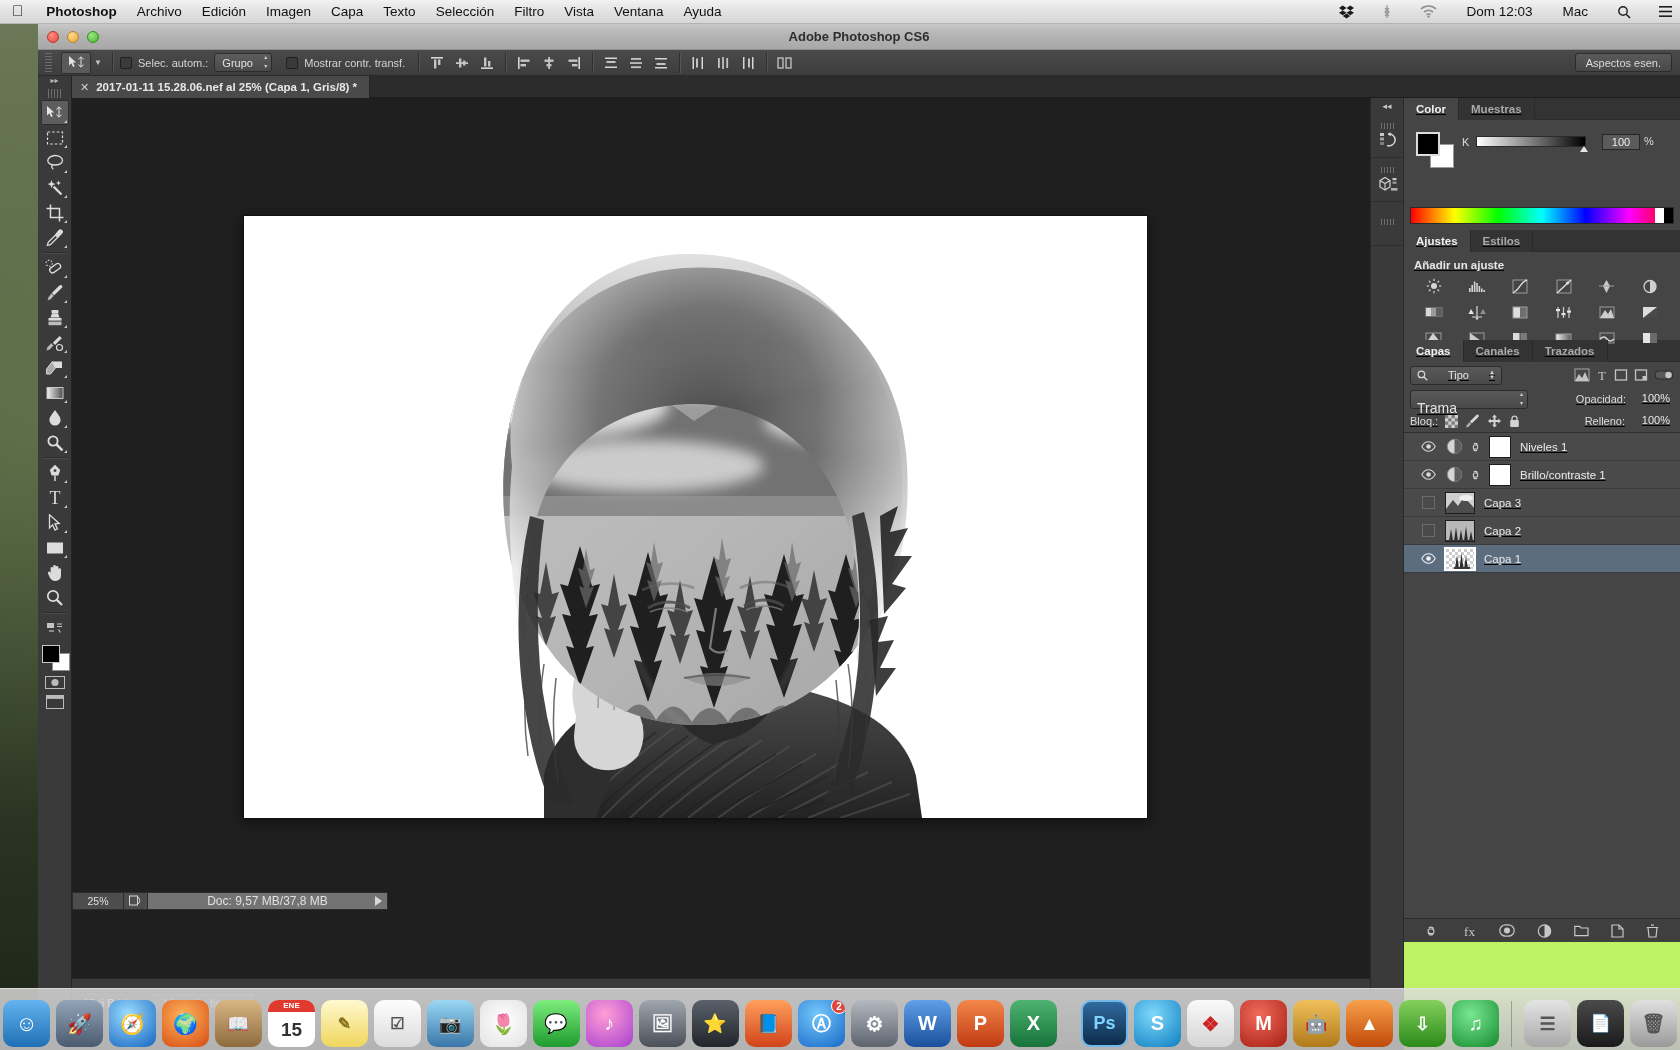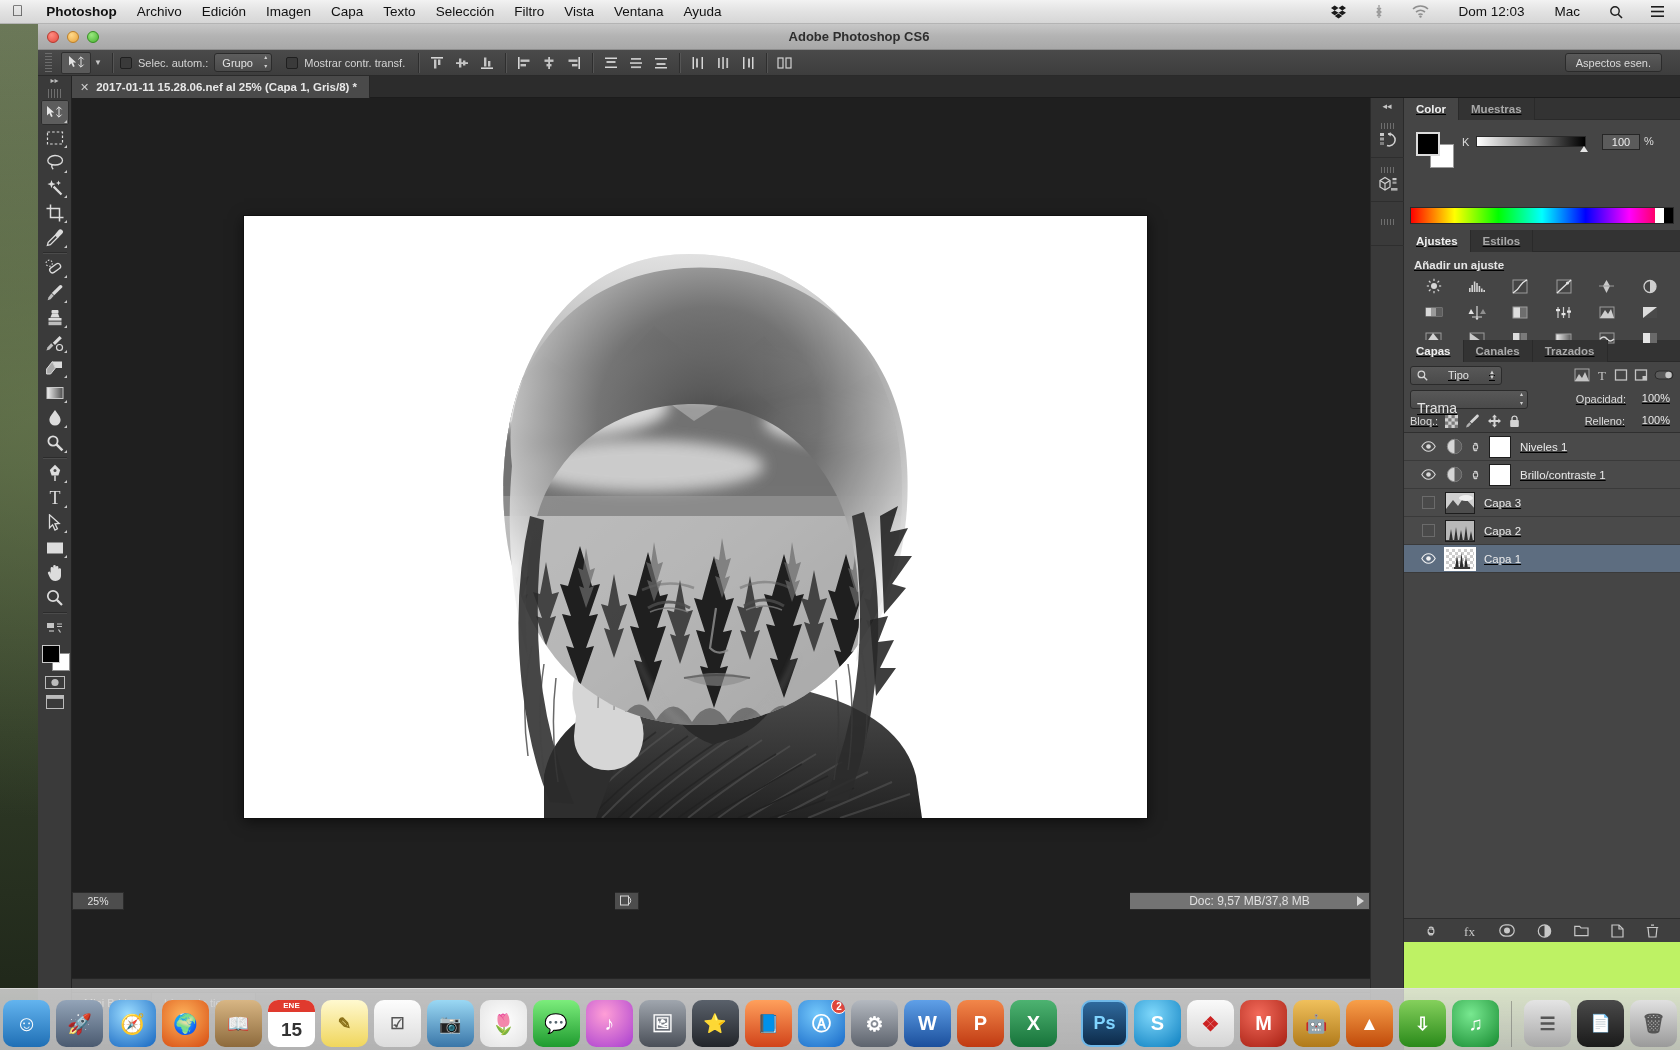--- a/index.html
+++ b/index.html
@@ -29,21 +29,21 @@
   .menubar{
     position:absolute; top:0; left:0; width:1680px; height:24px;
     background:linear-gradient(180deg,#f2f2f2 0%,#e2e2e2 50%,#d6d6d6 100%);
     border-bottom:1px solid #b4b4b4;
     display:flex; align-items:center; z-index:60;
     font-size:13.5px; color:#111;
   }
   .mb-apple{ padding:0 13px 0 12px; font-size:15px; line-height:1; position:relative; top:-1px; }
   .mb-item{ padding:0 10px; height:24px; line-height:24px; white-space:nowrap; }
   .mb-item.bold{ font-weight:bold; }
-  .mb-right{ margin-left:auto; display:flex; align-items:center; padding-right:8px; gap:12px; }
+  .mb-right{ margin-left:auto; display:flex; align-items:center; gap:12px; }
   .mb-right .mb-ic{ padding:0 8px; height:24px; line-height:24px; display:flex; align-items:center; }
   .mb-clock{ padding:0 9px; font-size:13.5px; }
 
   
   .ps-window{
     position:absolute; left:38px; top:24px; width:1642px; height:1026px;
     background:#363636; z-index:20;
   }
 
   
@@ -85,21 +85,21 @@
     height:19px; min-width:58px; padding:0 16px 0 7px;
     background:linear-gradient(180deg,#5d5d5d,#4a4a4a);
     border:1px solid #2b2b2b; border-radius:3px;
     color:#e2e2e2; font-size:11px; line-height:18px; position:relative;
   }
   .ob-select::after{ content:"\025B4\A\025BE"; white-space:pre; position:absolute; right:4px; top:-1px;
     font-size:6px; line-height:9px; color:#d0d0d0; }
   .align-group{ display:flex; gap:3px; align-items:center; }
   .align-btn{ width:22px; height:20px; display:flex; align-items:center; justify-content:center; }
   .align-btn svg{ display:block; }
-  .ob-right{ margin-left:auto; padding-right:18px; display:flex; align-items:flex-start; }
+  .ob-right{ margin-left:auto; padding-right:8px; display:flex; align-items:flex-start; }
   .ws-btn{
     height:19px; padding:0 10px; line-height:18px; font-size:11px; color:#dadada;
     background:linear-gradient(180deg,#5a5a5a,#484848); border:1px solid #2b2b2b; border-radius:3px;
   }
 
   
   .tabbar{
     position:absolute; left:34px; top:52px; width:1608px; height:22px;
     background:#2c2c2c; border-bottom:1px solid #1c1c1c;
   }
@@ -832,21 +832,21 @@
                 </g>
               </g>
 
               <rect x="0" y="0" width="903" height="602" fill="none"></rect>
               <path d="M0 0 L903 0 L903 602 L0 602 Z" fill="none"></path>
             </g>
           </svg>
         </div>
       </div>
 
-      <div class="statusbar" style="left:0; top:794px; width:1298px;justify-content:space-between;">
+      <div class="statusbar" style="left:0; top:794px; width:1298px;">
         <div class="sb-zoom">25%</div>
         <div class="sb-icon">
           <svg width="13" height="12" viewBox="0 0 13 12">
               <rect x="0.5" y="1" width="8" height="9" fill="none" stroke="#d6d6d6" stroke-width="1"></rect>
               <path d="M9 2 Q12.5 5.5 9 9" stroke="#d6d6d6" stroke-width="1" fill="none"></path>
             </svg>
         </div>
         <div class="sb-doc">
           <span>Doc: 9,57 MB/37,8 MB</span>
           <span class="sb-arrow"></span>

